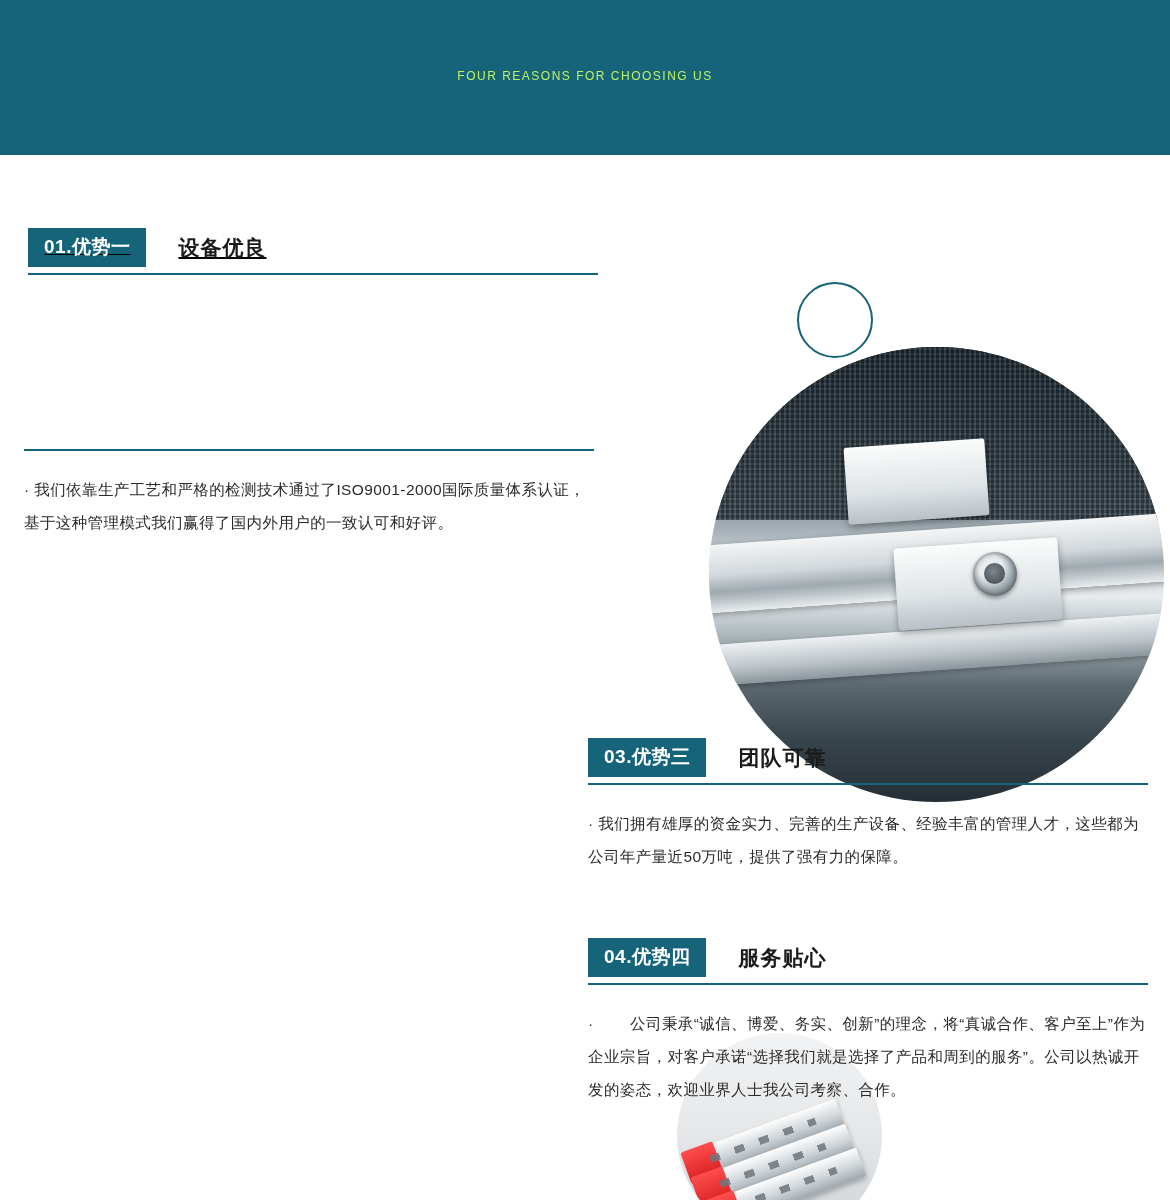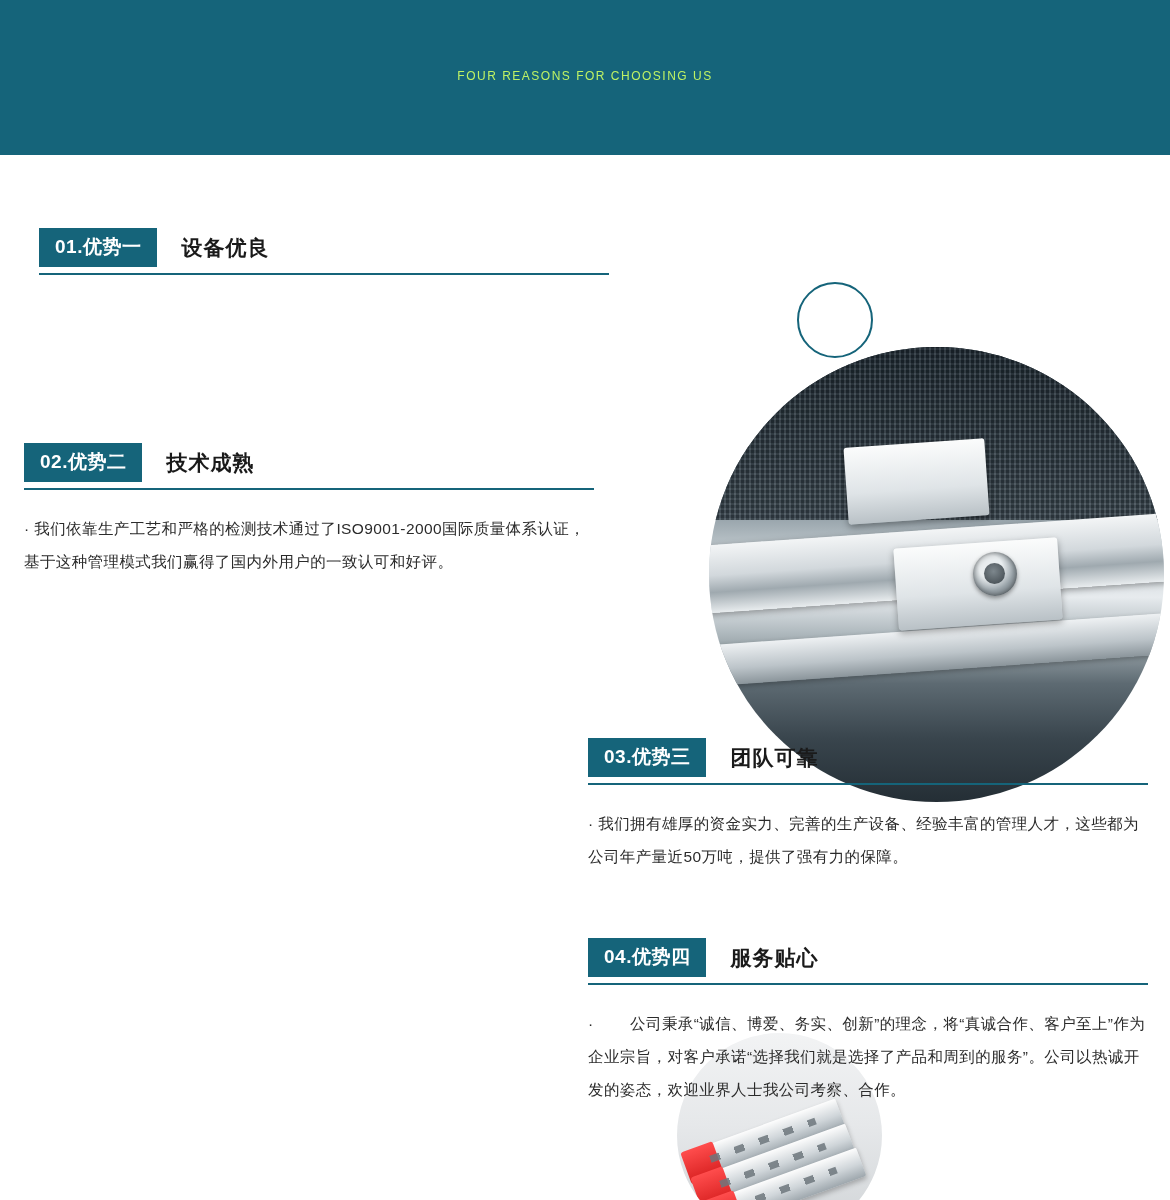--- a/index.html
+++ b/index.html
@@ -66,21 +66,21 @@
     font-weight: bold;
     padding: 8px 16px 9px 16px;
     line-height: 22px;
     white-space: nowrap;
     letter-spacing: 0.5px;
   }
   .sub-title {
     font-size: 21px;
     font-weight: bold;
     color: #1a1a1a;
-    margin-left: 24px;
+    margin-left: 32px;
     white-space: nowrap;
     letter-spacing: 1px;
   }
   .rule {
     height: 2px;
     background: #15647a;
     margin-top: 6px;
   }
   .body-text {
     margin-top: 22px;
@@ -201,33 +201,29 @@
 </style>
 </head>
 <body>
 
 <div class="header">
   <div class="header-inner">
     <div class="header-sub">FOUR REASONS FOR CHOOSING US</div>
   </div>
 </div>
 
-<div class="section" style="left:39px; top:228px; width:570px;">
+<div class="section" style="left:28px; top:228px; width:570px;text-decoration:underline;">
   <div class="tag-row">
     <div class="num-tag">01.优势一</div>
     <div class="sub-title">设备优良</div>
   </div>
   <div class="rule"></div>
 </div>
 
 <div class="section" style="left:24px; top:443px; width:570px;">
-  <div class="tag-row">
-    <div class="num-tag">02.优势二</div>
-    <div class="sub-title">技术成熟</div>
-  </div>
   <div class="rule"></div>
   <div class="body-text">
     <span class="bullet">·</span>
     <span>我们依靠生产工艺和严格的检测技术通过了ISO9001-2000国际质量体系认证，基于这种管理模式我们赢得了国内外用户的一致认可和好评。</span>
   </div>
 </div>
 
 <div class="circle photo-clamp" style="left:709px; top:192px; width:455px; height:455px;">
   <div class="mesh"></div>
   <div class="rail"></div>

